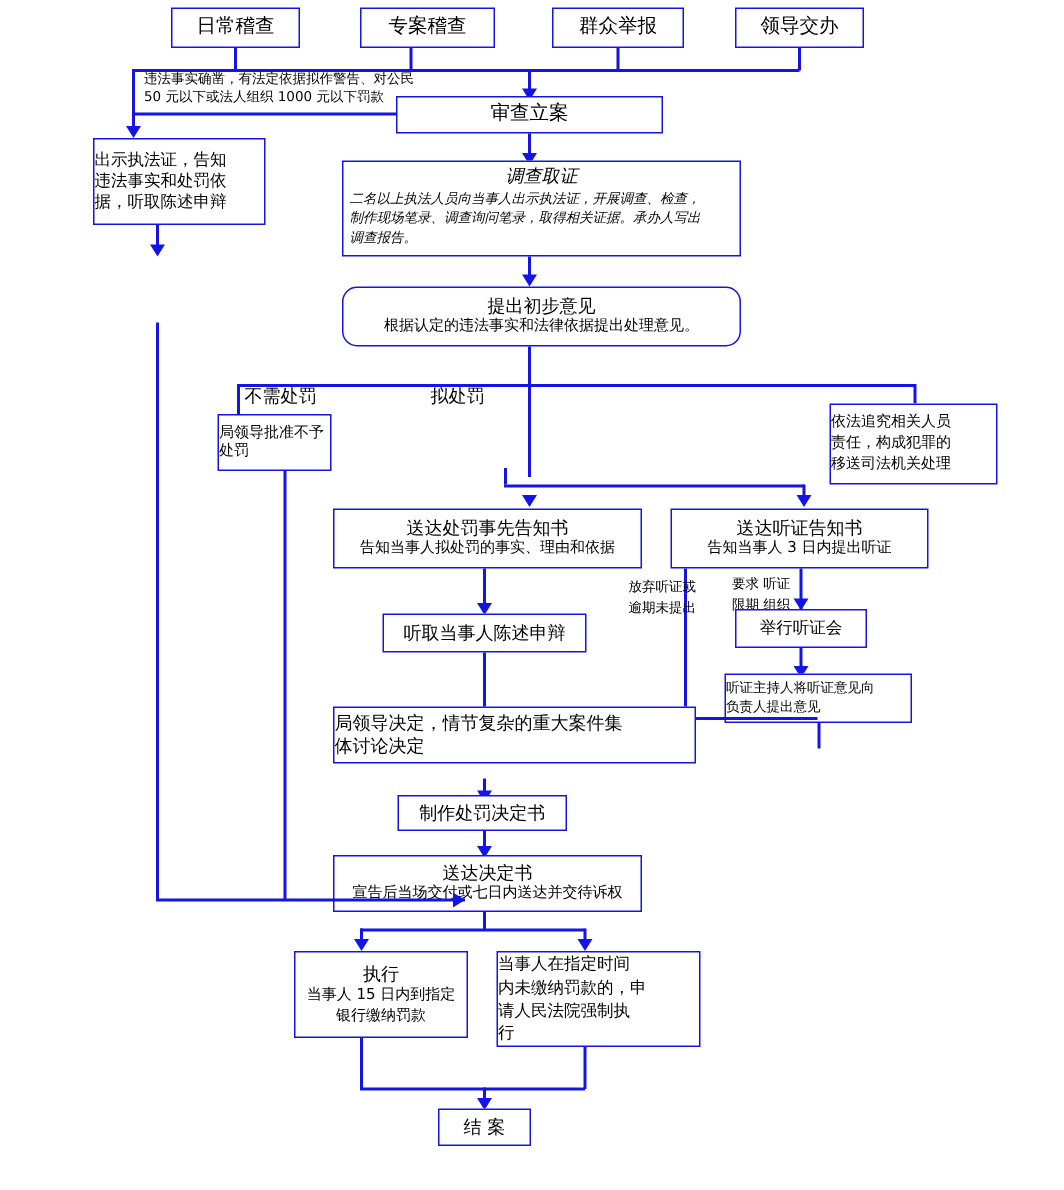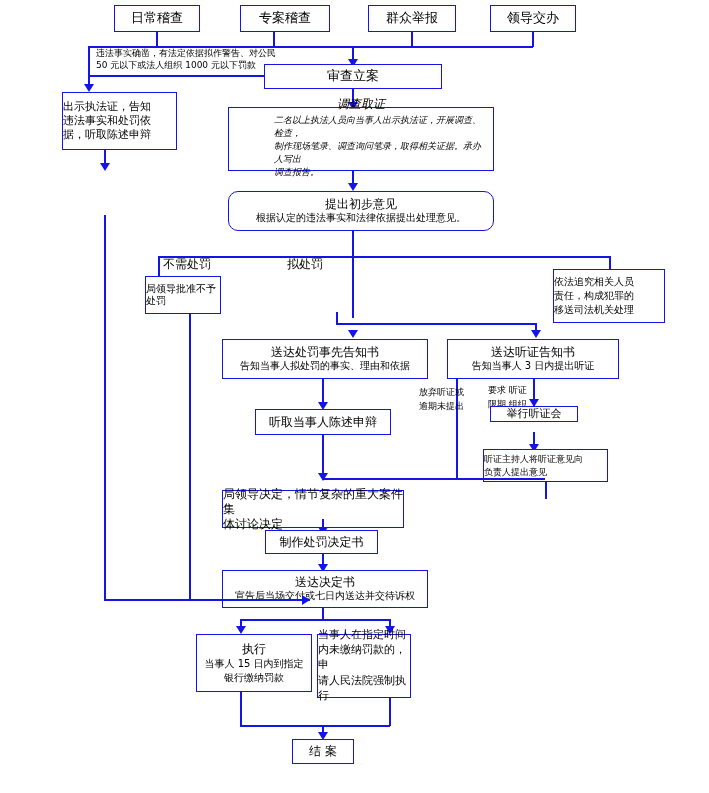--- a/index.html
+++ b/index.html
@@ -77,21 +77,21 @@
   </div>
   <div class="ln vln" style="left:104px;top:150px;height:17px;"></div>
   <div class="arw" style="left:100px;top:163px;"></div>
 
 
   <div class="ln vln" style="left:104px;top:215px;height:385px;"></div>
 
   <div class="box" style="left:228px;top:107px;width:266px;height:64px;">
     <div style="width:100%;font-style:italic;">
       <div class="f12">调查取证</div>
-      <div class="f9 tl pad" style="line-height:1.45;margin-left:41px;">
+      <div class="f9 tl pad" style="line-height:1.45;">
         <span>二名以上执法人员向当事人出示执法证，开展调查、检查，</span><br>
         <span>制作现场笔录、调查询问笔录，取得相关证据。承办人写出</span><br>
         <span>调查报告。</span>
       </div>
     </div>
   </div>
   <div class="ln vln" style="left:352px;top:171px;height:16px;"></div>
   <div class="arw" style="left:348px;top:183px;"></div>
 
   <div class="box" style="left:228px;top:191px;width:266px;height:40px;border-radius:10px;">
@@ -159,21 +159,21 @@
     <span>逾期未提出</span>
   </div>
 
   <div class="lbl f9" style="left:488px;top:383px;line-height:1.6;">
     <span>要求  听证</span><br>
     <span>限期  组织</span>
   </div>
   <div class="ln vln" style="left:533px;top:379px;height:27px;"></div>
   <div class="arw" style="left:529px;top:399px;"></div>
 
-  <div class="box f11" style="left:490px;top:406px;width:88px;height:16px;">
+  <div class="box f11" style="left:490px;top:406px;width:88px;height:26px;">
     <span class="t">举行听证会</span>
   </div>
   <div class="ln vln" style="left:533px;top:432px;height:17px;"></div>
   <div class="arw" style="left:529px;top:444px;"></div>
 
   <div class="box f9" style="left:483px;top:449px;width:125px;height:33px;">
     <div class="tl pad" style="width:100%;line-height:1.4;">
       <span>听证主持人将听证意见向</span><br>
       <span>负责人提出意见</span>
     </div>
@@ -181,21 +181,21 @@
 
   <div class="ln vln" style="left:545px;top:482px;height:17px;"></div>
   <div class="ln hln" style="left:322px;top:478px;width:223px;"></div>
 
   <div class="box f12" style="left:255px;top:409px;width:136px;height:26px;">
     <span class="t">听取当事人陈述申辩</span>
   </div>
   <div class="ln vln" style="left:322px;top:435px;height:45px;"></div>
   <div class="arw" style="left:318px;top:473px;"></div>
 
-  <div class="box f12" style="left:222px;top:490px;width:182px;height:38px;">
+  <div class="box f12" style="left:222px;top:471px;width:242px;height:38px;">
     <div class="tl pad" style="width:100%;">
       <span>局领导决定，情节复杂的重大案件集</span><br>
       <span>体讨论决定</span>
     </div>
   </div>
   <div class="ln vln" style="left:322px;top:519px;height:14px;"></div>
   <div class="arw" style="left:318px;top:527px;"></div>
 
   <div class="box f12" style="left:265px;top:530px;width:113px;height:24px;">
     <span class="t">制作处罚决定书</span>
@@ -223,21 +223,21 @@
   <div class="box" style="left:196px;top:634px;width:116px;height:58px;">
     <div style="width:100%;">
       <div class="f12">执行</div>
       <div class="f10" style="line-height:1.4;">
         <span>当事人 15 日内到指定</span><br>
         <span>银行缴纳罚款</span>
       </div>
     </div>
   </div>
 
-  <div class="box f11" style="left:317px;top:634px;width:94px;height:64px;font-family:Liberation Mono, monospace;">
+  <div class="box f11" style="left:331px;top:634px;width:136px;height:64px;">
     <div class="tl pad" style="width:100%;line-height:1.4;">
       <span>当事人在指定时间</span><br>
       <span>内未缴纳罚款的，申</span><br>
       <span>请人民法院强制执</span><br>
       <span>行</span>
     </div>
   </div>
 
   <div class="ln vln" style="left:240px;top:692px;height:34px;"></div>
   <div class="ln vln" style="left:389px;top:698px;height:28px;"></div>

